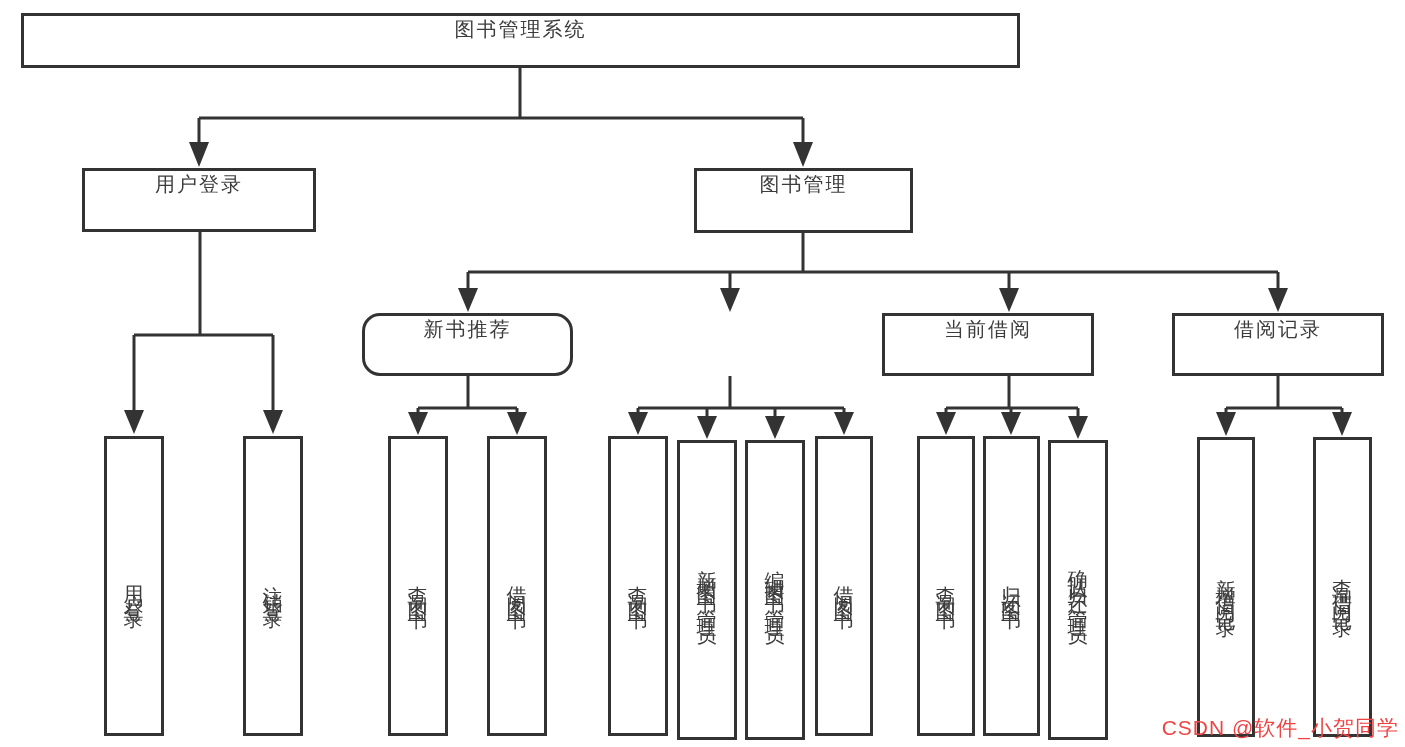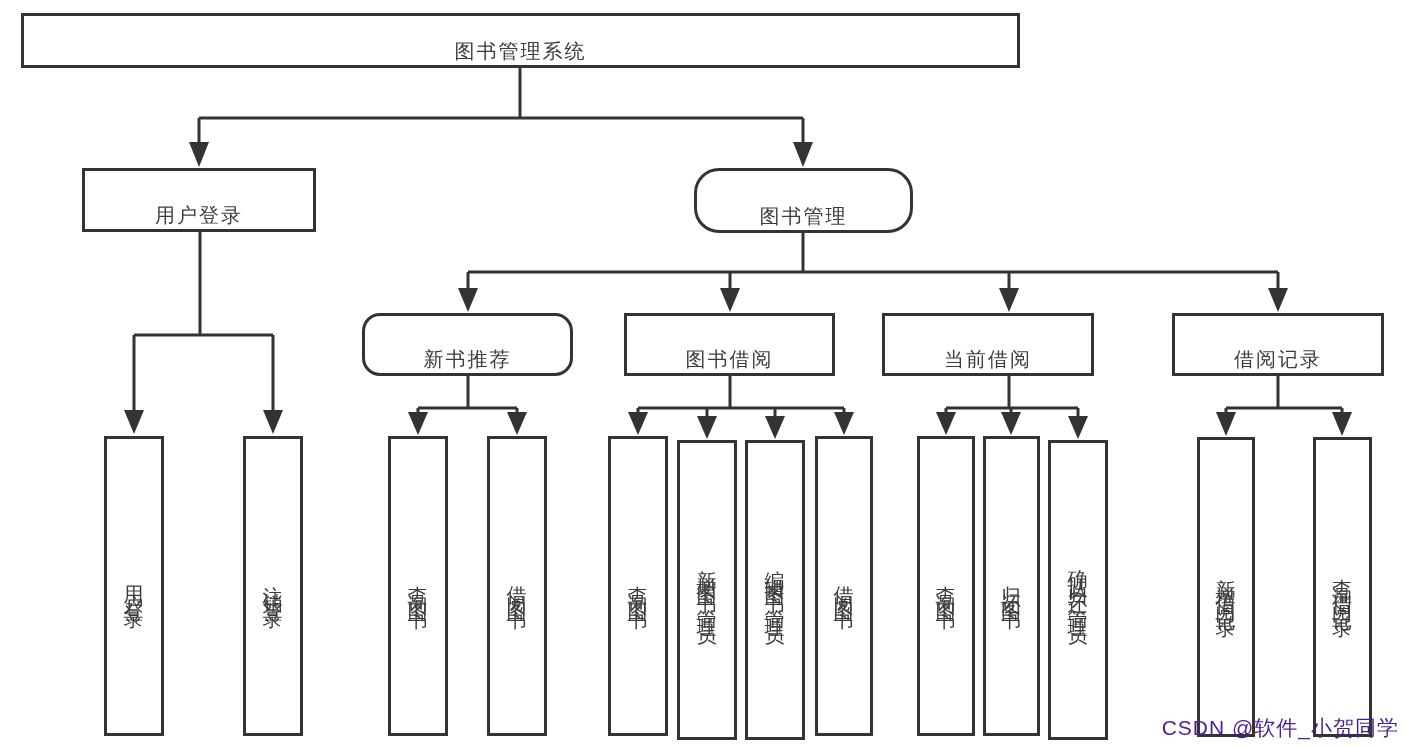--- a/index.html
+++ b/index.html
@@ -10,21 +10,21 @@
     font-family:"Liberation Sans","DejaVu Sans",sans-serif;
     color:#3c3c3c;
     overflow:hidden;
   }
   .connectors{position:absolute;left:0;top:0;width:1405px;height:747px;z-index:0;}
   .node{
     position:absolute;
     box-sizing:border-box;
     border:3px solid #333333;
     background:#ffffff;
-    display:flex;align-items:flex-end;justify-content:center;
+    display:flex;align-items:flex-start;justify-content:center;
     font-size:20px;letter-spacing:2px;
     z-index:1;
   }
   .vnode{
     position:absolute;
     box-sizing:border-box;
     border:3px solid #333333;
     background:#ffffff;
     display:flex;align-items:center;justify-content:center;
     z-index:1;
@@ -36,21 +36,21 @@
     font-size:20px;
     letter-spacing:8px;
     line-height:1;
     white-space:nowrap;
   }
   .vnode.lower{top:440px;}
   .watermark{
     position:absolute;
     right:6px;top:714px;
     font-size:21px;
-    color:#4c1d95;
+    color:#ef4444;
     letter-spacing:1px;
     z-index:2;
   }
 </style>
 </head>
 <body>
 
 <div class="canvas">
 
   <svg class="connectors" viewBox="0 0 1405 747" xmlns="http://www.w3.org/2000/svg">
@@ -119,29 +119,26 @@
     </g>
   </svg>
 
   <div class="node" style="left:21px;top:13px;width:999px;height:55px;">
     <span>图书管理系统</span>
   </div>
 
   <div class="node" style="left:82px;top:168px;width:234px;height:64px;">
     <span>用户登录</span>
   </div>
-  <div class="node" style="left:694px;top:168px;width:219px;height:65px;border-radius:25px;">
+  <div class="node" style="left:694px;top:168px;width:219px;height:65px;">
     <span>图书管理</span>
   </div>
 
   <div class="node" style="left:362px;top:313px;width:211px;height:63px;border-radius:18px;">
     <span>新书推荐</span>
-  </div>
-  <div class="node" style="left:624px;top:313px;width:211px;height:63px;">
-    <span>图书借阅</span>
   </div>
   <div class="node" style="left:882px;top:313px;width:212px;height:63px;">
     <span>当前借阅</span>
   </div>
   <div class="node" style="left:1172px;top:313px;width:212px;height:63px;">
     <span>借阅记录</span>
   </div>
 
   <div class="vnode" style="left:104px;">
     <span>用户登录</span>

